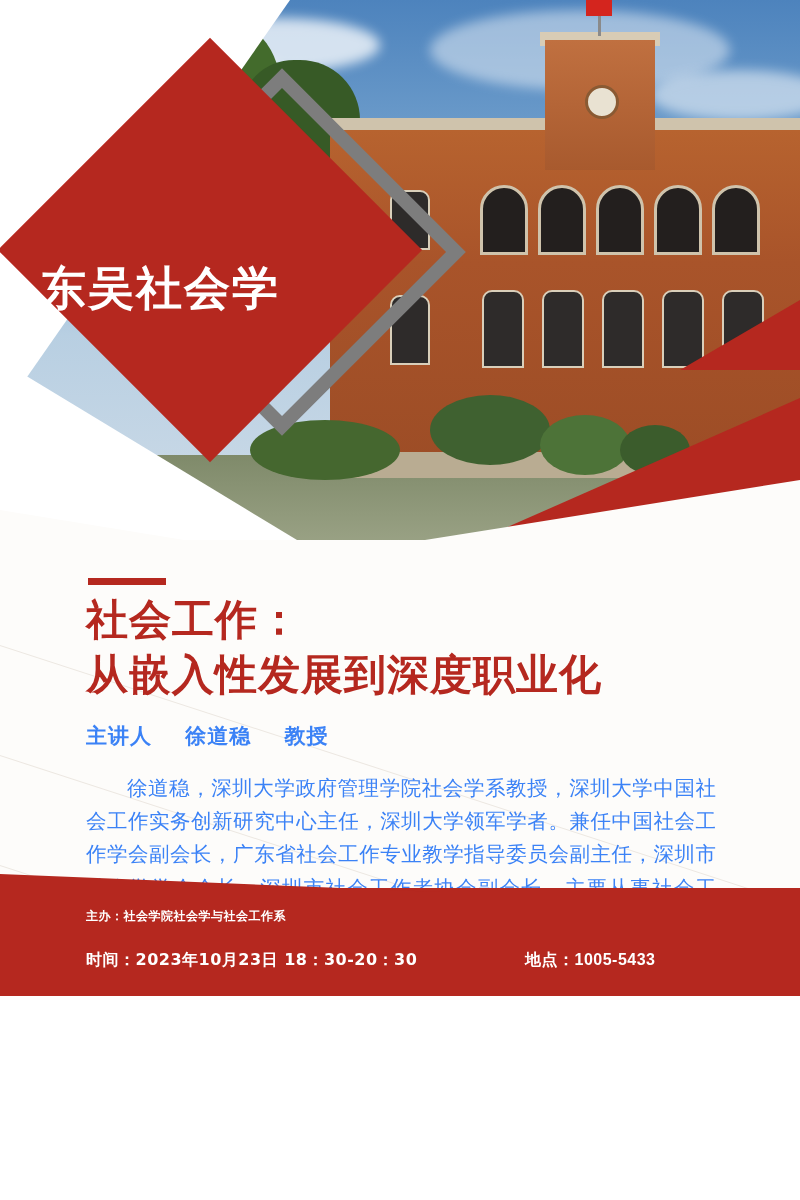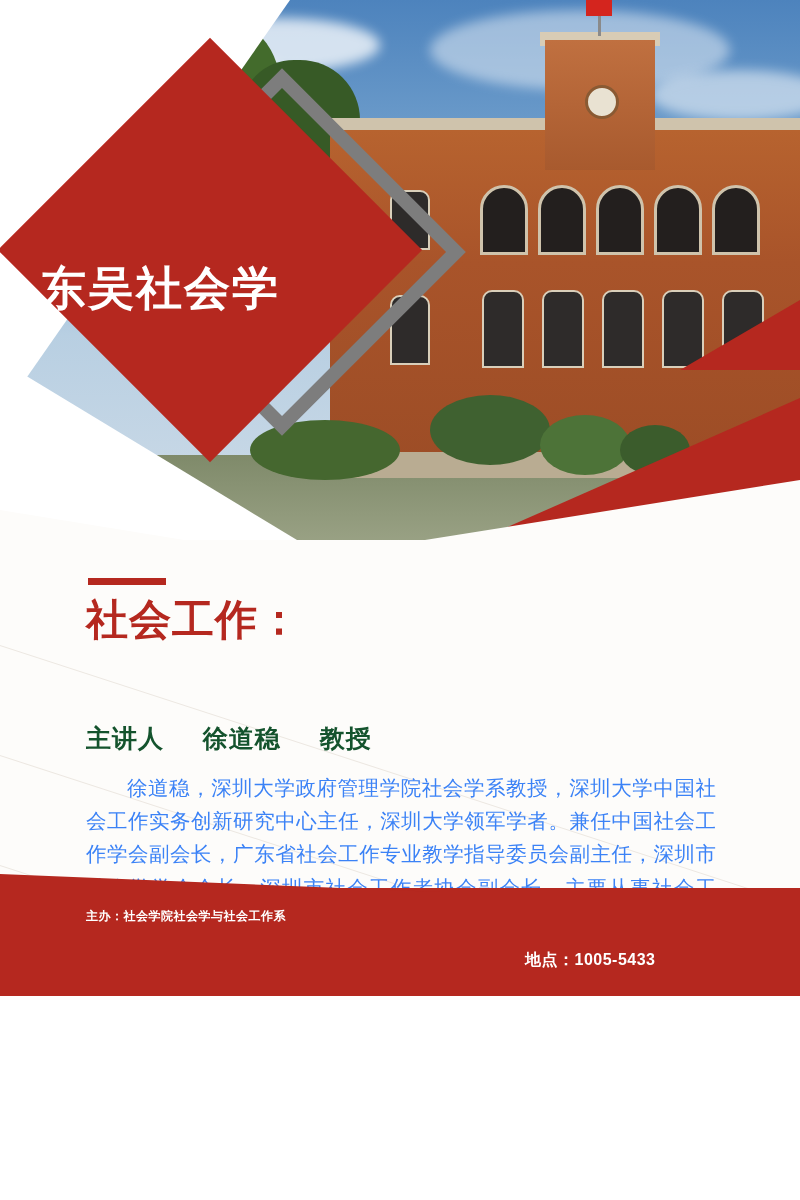--- a/index.html
+++ b/index.html
@@ -236,22 +236,22 @@
     line-height: 1.32;
     letter-spacing: 1px;
   }
   .title .l2 { display:block; }
 
   .speaker-line {
     position: absolute;
     left: 86px; top: 722px;
     font-family: "DejaVu Sans", sans-serif;
     font-weight: 700;
-    font-size: 25px;
-    color: #14532d;
+    font-size: 21px;
+    color: #3b82f6;
     letter-spacing: 1px;
   }
   .bio {
     position: absolute;
     left: 86px; top: 772px;
     width: 630px;
     font-family: "DejaVu Serif", serif;
     font-size: 20.5px;
     line-height: 1.62;
     color: #3b82f6;
@@ -372,32 +372,34 @@
     <i style="left:-200px; top:150px; transform: rotate(18deg);"></i>
     <i style="left:-200px; top:260px; transform: rotate(18deg);"></i>
     <i style="left:-200px; top:380px; transform: rotate(18deg);"></i>
     <i style="left:-200px; top:490px; transform: rotate(18deg);"></i>
   </div>
 
   <div class="rule"></div>
 
   <div class="title">
     <span>社会工作：</span>
+    <span class="l2">从嵌入性发展到深度职业化</span>
   </div>
 
   <div class="speaker-line">
     <span>主讲人</span>
     &nbsp;&nbsp;
     <span>徐道稳</span>
     &nbsp;&nbsp;
     <span>教授</span>
   </div>
 
   <div class="bio">徐道稳，深圳大学政府管理学院社会学系教授，深圳大学中国社会工作实务创新研究中心主任，深圳大学领军学者。兼任中国社会工作学会副会长，广东省社会工作专业教学指导委员会副主任，深圳市社会学学会会长，深圳市社会工作者协会副会长。主要从事社会工作、社会政策和社会治理教学和研究工作，在《社会学研究》等刊物上发表论文80余篇，主持国家社科基金项目3项、省部级课题多项。获得国家民政部及全国性学术团体颁发的多个奖项。</div>
 
 
   <div class="footer">
     <div class="footer-notch"></div>
     <div class="footer-org">主办：社会学院社会学与社会工作系</div>
+    <div class="footer-time">时间：2023年10月23日 18：30-20：30</div>
     <div class="footer-place">地点：1005-5433</div>
   </div>
 
 </div>
 
 </body></html>

